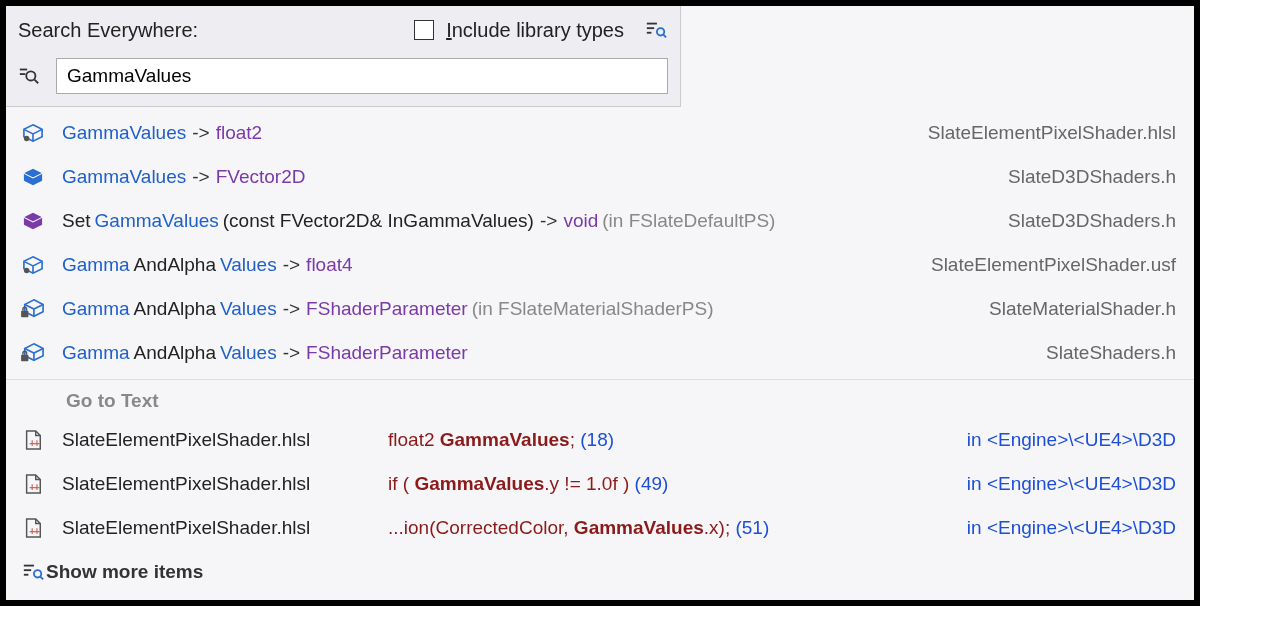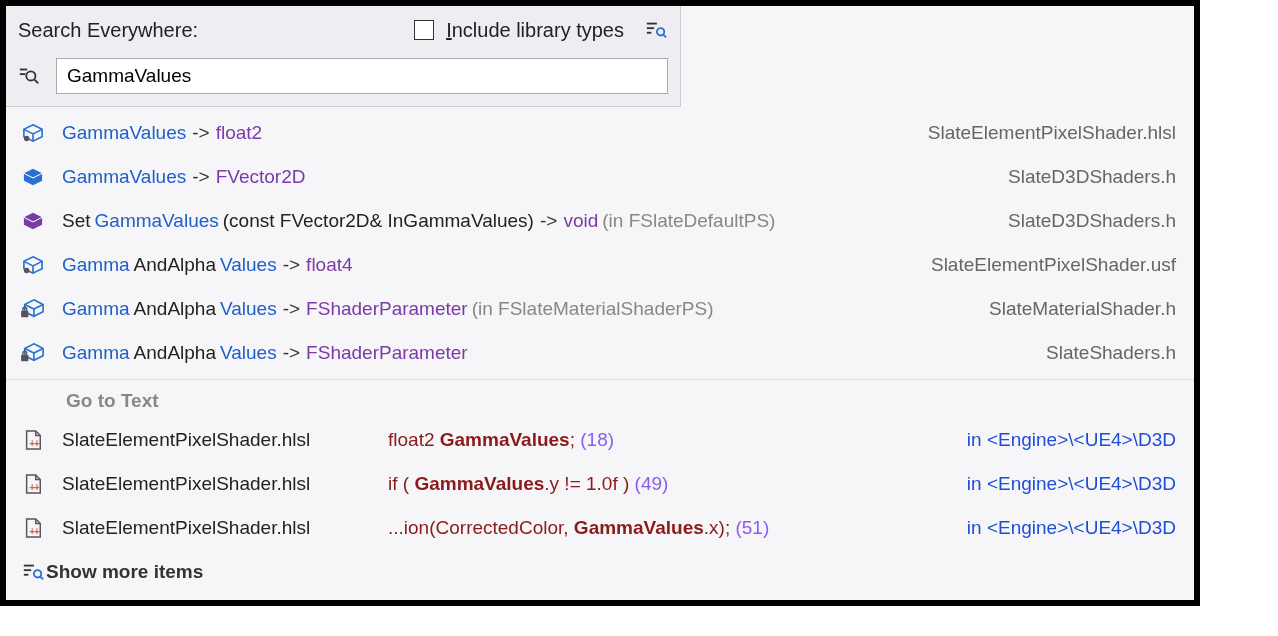--- a/index.html
+++ b/index.html
@@ -128,21 +128,21 @@
     padding: 7px 18px 7px 14px;
     gap: 16px;
     font-size: 19px;
     min-height: 44px;
   }
   .text-file { width: 310px; color: #222; }
   .text-snippet { flex: 1; }
   .text-path { color: #1d4ed8; }
   .darkred { color: #8b1a1a; }
   .bold { font-weight: 700; }
-  .line-num { color: #8b5cf6; }
+  .line-num { color: #1d4ed8; }
   .show-more {
     display: flex;
     align-items: center;
     padding: 10px 18px 12px 14px;
     gap: 0;
     font-weight: 700;
     font-size: 19px;
   }
 
   

